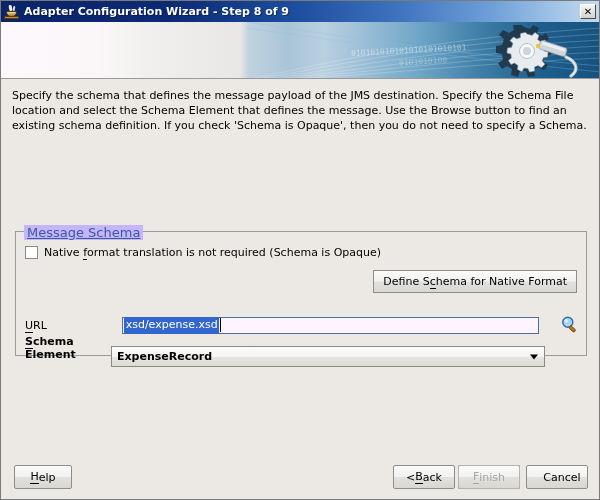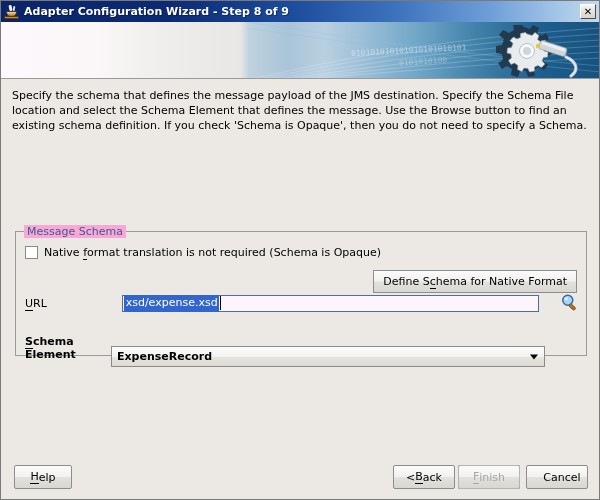--- a/index.html
+++ b/index.html
@@ -115,22 +115,22 @@
   }
 
   
   .groupbox {
     position: absolute; left: 14px; top: 152px;
     width: 572px; height: 125px;
     border: 1px solid #9b9b9b;
   }
   .group-legend {
     position: absolute; left: 8px; top: -7px;
-    background: #f9a8d4; padding: 0 3px;
-    font-size: 11px; color: #3c5a9a;
+    background: #c4b5fd; padding: 0 3px;
+    font-size: 13px; color: #3c5a9a; text-decoration: underline;
   }
 
   .row { position: absolute; display: flex; align-items: center; }
 
   .checkbox-row { left: 9px; top: 14px; }
   .cb-box {
     width: 13px; height: 13px;
     background: #ffffff;
     border: 1px solid #8a8a8a;
     margin-right: 6px; flex: 0 0 auto;
@@ -141,21 +141,21 @@
     position: absolute; right: 9px; top: 38px;
     height: 23px; padding: 0 9px;
     font-size: 11px; color: #000;
     background: linear-gradient(to bottom, #fbfbfb 0%, #f2f1ef 48%, #e3e1dd 52%, #d9d7d2 100%);
     border: 1px solid #8d8d8d;
     border-radius: 0;
     display: flex; align-items: center; justify-content: center;
     white-space: nowrap;
   }
 
-  .url-row { left: 9px; top: 62px; width: 554px; gap: 14px; }
+  .url-row { left: 9px; top: 84px; width: 554px; gap: 14px; }
   .label-url { width: 86px; font-size: 11px; color: #000; }
   .url-field {
     width: 434px; height: 17px;
     background: #fdf4fd;
     border: 1px solid #4a6fa5;
     display: flex; align-items: center;
     padding: 0 1px;
   }
   .url-sel {
     background: #3366cc; color: #ffffff;

